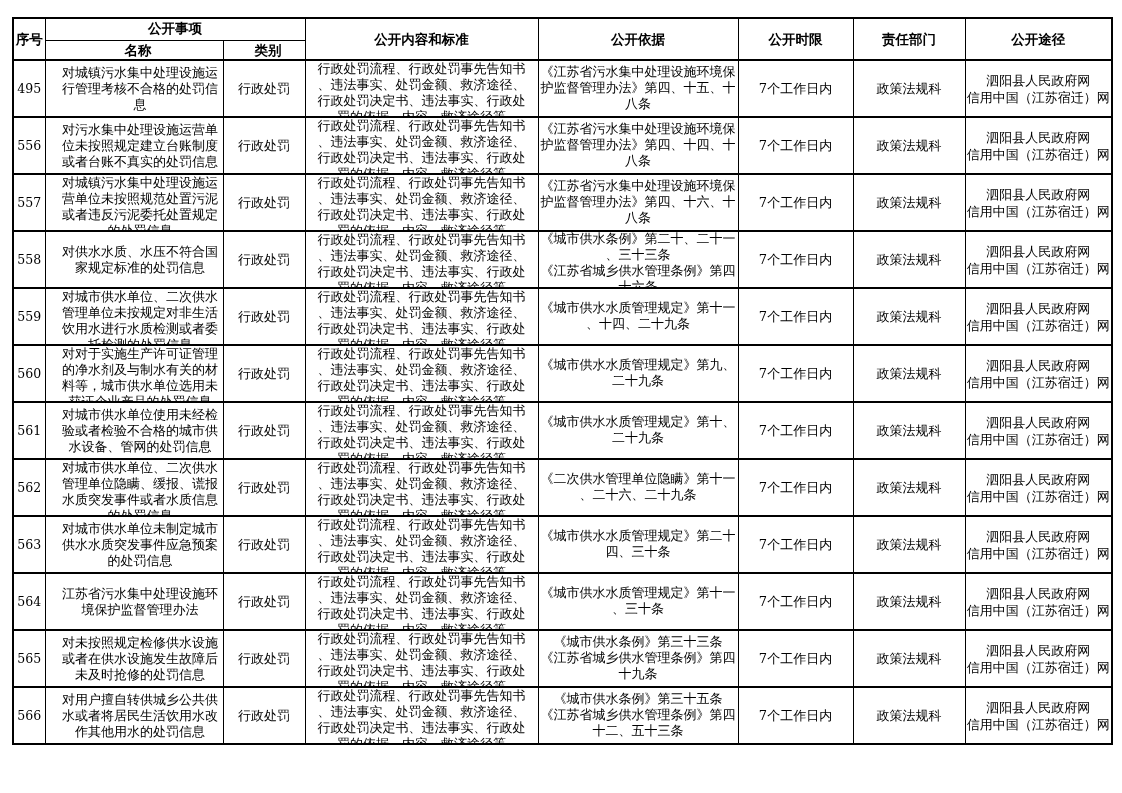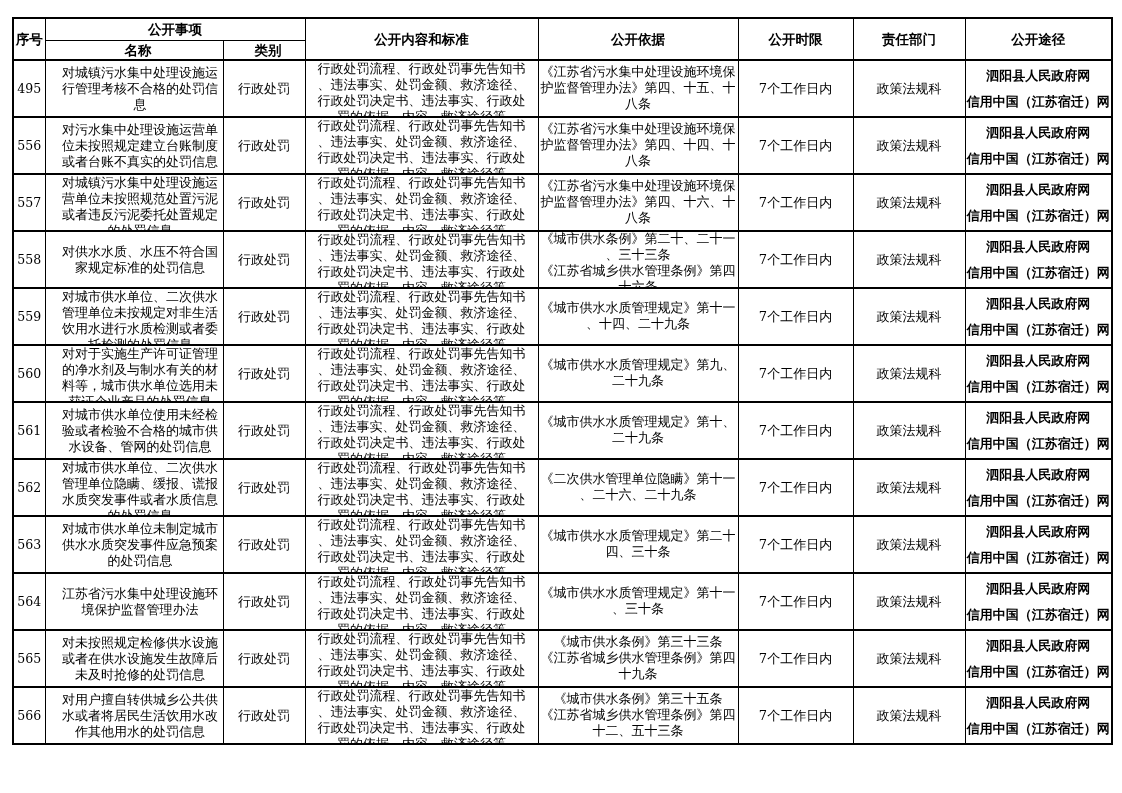--- a/index.html
+++ b/index.html
@@ -31,21 +31,21 @@
     vertical-align: middle;
   }
   th {
     font-weight: bold;
     font-size: 13.5px;
     text-align: center;
     line-height: 16px;
   }
   tr.head-row1 { height: 22px; }
   tr.head-row2 { height: 20px; }
-  th.group-th { border-bottom-width: 1px; }
+  th.group-th { border-bottom-width: 1px; font-family: Liberation Serif, serif; }
   tr.head-row2 th { border-top-width: 1px; padding-left: 8px; }
   td .c {
     display: flex;
     align-items: center;
     justify-content: center;
     height: 55px;
     overflow: hidden;
   }
   td .t {
     max-height: 100%;
@@ -53,21 +53,21 @@
     text-align: center;
     font-size: 13px;
     line-height: 16px;
     width: 100%;
     box-sizing: border-box;
   }
   .col-serial .t { font-size: 12.5px; font-family: "DejaVu Serif", "Liberation Serif", serif; }
   .col-name .t { padding: 0 4px; line-break: anywhere; word-break: break-all; margin-left: 12px; }
   .col-content .t { padding: 0 10px; line-break: anywhere; word-break: break-all; }
   .col-basis .t { padding: 0 2px; white-space: pre-line; line-break: anywhere; word-break: break-all; font-family: Liberation Mono, monospace; }
-  .col-channel .t { white-space: pre-line; line-height: 26px; font-weight: bold; }
+  .col-channel .t { white-space: pre-line; line-height: 17px; }
 </style>
 </head>
 <body>
 
 <div class="sheet">
   <table class="grid">
     <colgroup>
       <col style="width:32px">
       <col style="width:178px">
       <col style="width:82px">

